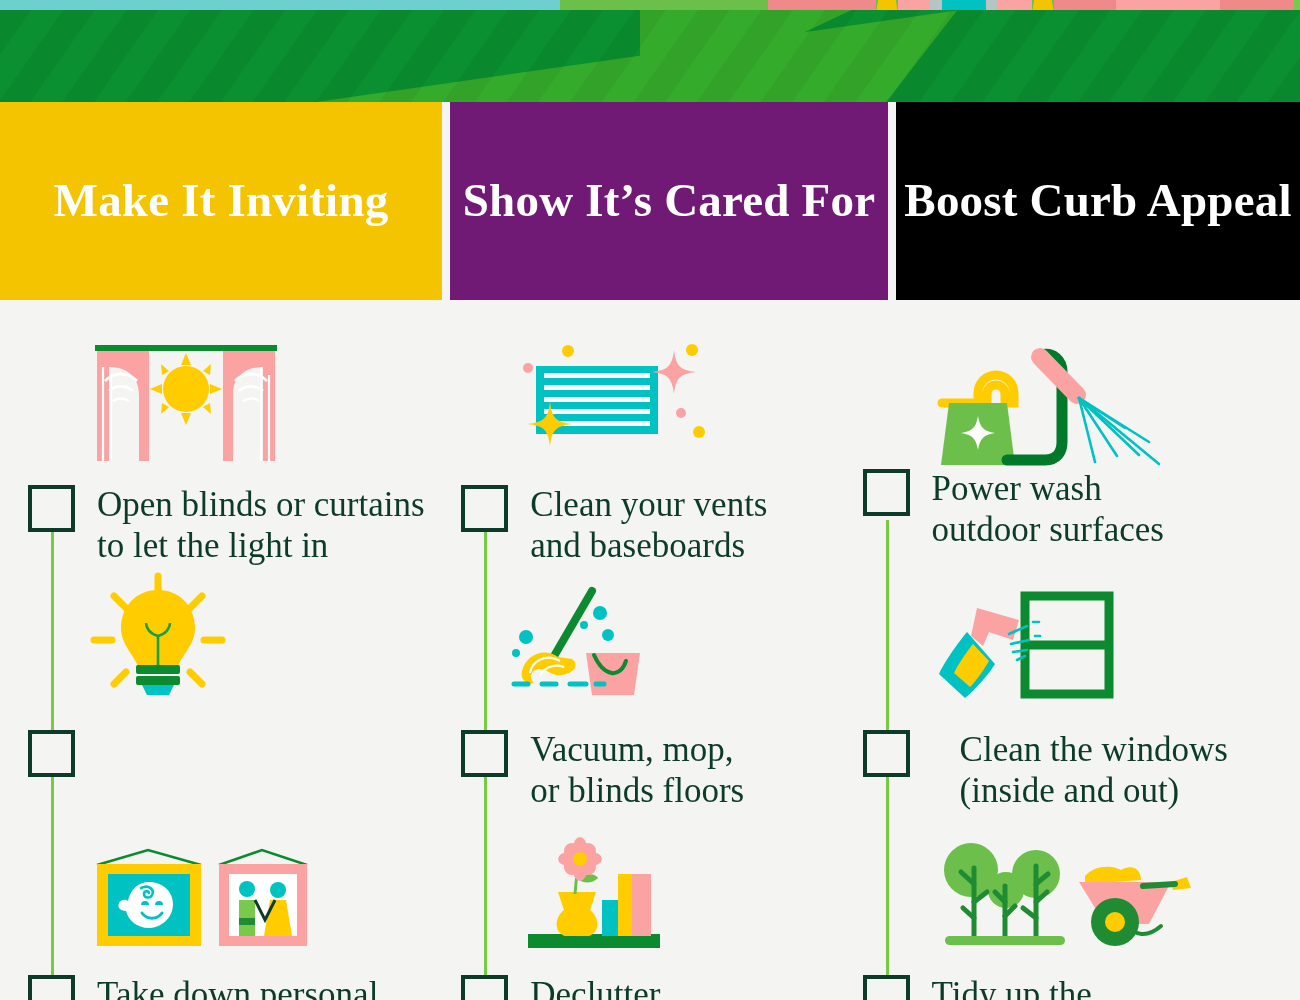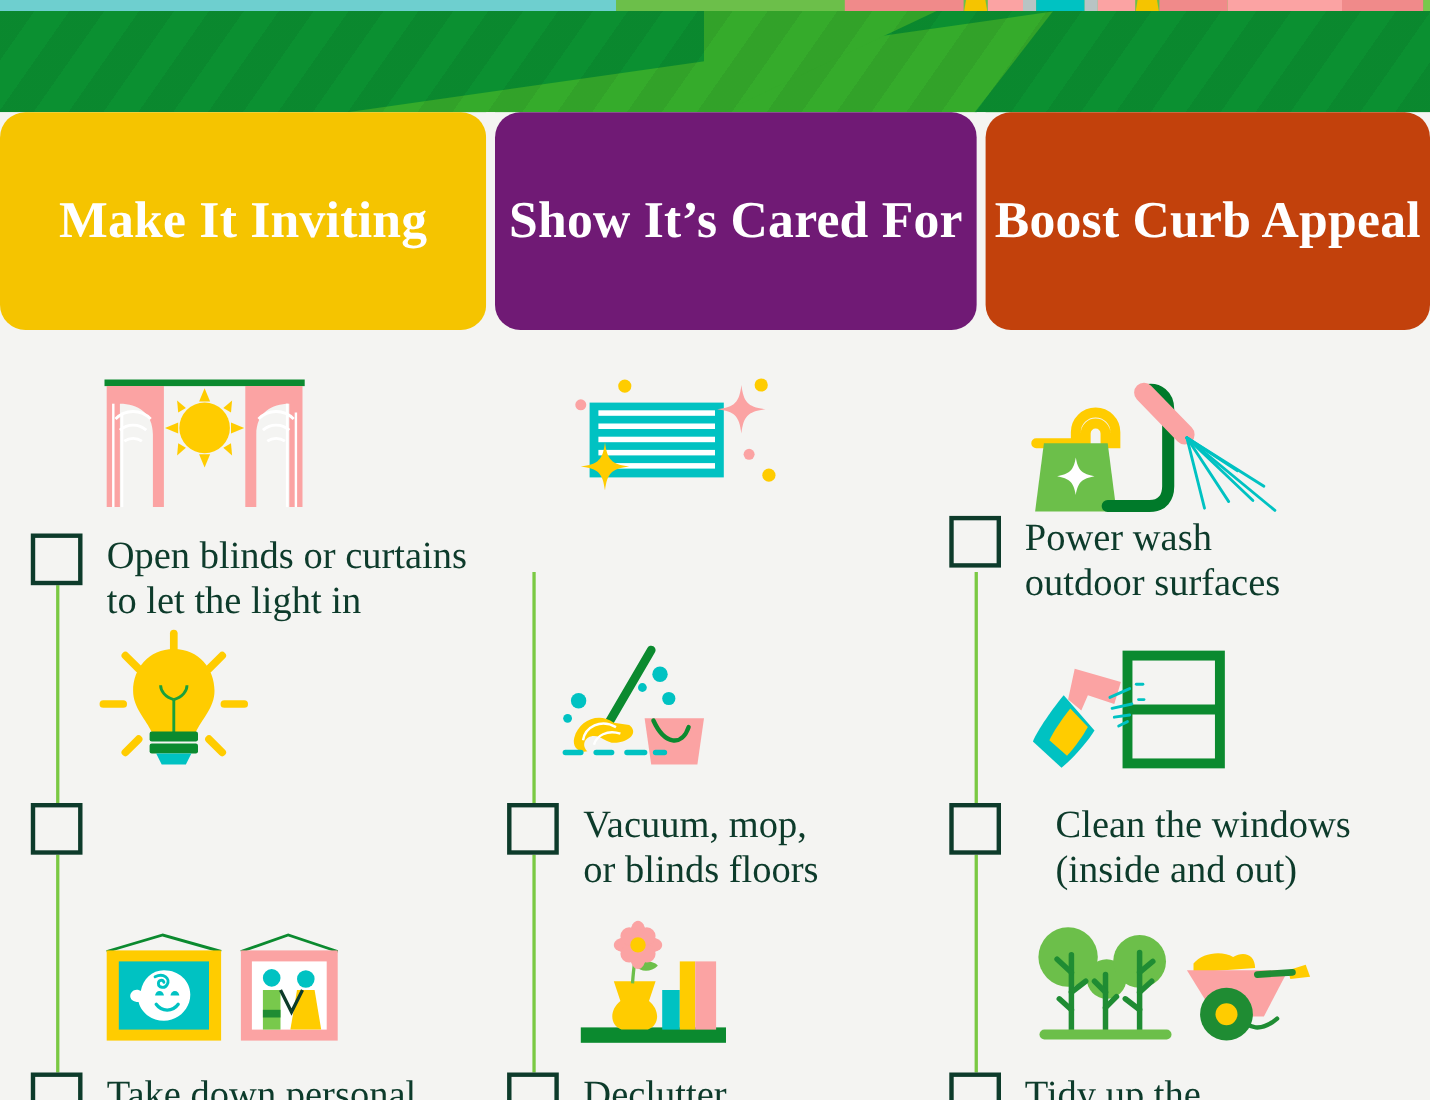--- a/index.html
+++ b/index.html
@@ -85,33 +85,32 @@
     left: 0; top: 102px;
     width: 1300px; height: 198px;
     display: flex;
   }
   .band {
     height: 198px;
     display: flex;
     align-items: center;
     justify-content: center;
     text-align: center;
-    border-radius: 23px;
   }
   .band-title {
     color: #ffffff;
     font-weight: bold;
     font-size: 47px;
     line-height: 1.13;
     letter-spacing: 0.2px;
   }
   .band-0 { width: 442px; background: #f5c400; }
   .band-gap { width: 8px; background: #f4f4f2; height: 198px; }
   .band-1 { width: 438px; background: #701a75; }
-  .band-2 { width: 404px; background: #c2410c; }
+  .band-2 { width: 404px; background: #000000; }
 
   
   .columns {
     position: absolute;
     left: 0; top: 300px;
     width: 1300px; height: 700px;
     display: flex;
   }
   .column {
     position: relative;
@@ -324,20 +323,25 @@
         <path d="M168 8 C170 24 174 28 190 30 C174 32 170 36 168 52 C166 36 162 32 146 30 C162 28 166 24 168 8 Z" fill="#fba3a3"></path>
         <path d="M44 60 C46 76 50 80 66 82 C50 84 46 88 44 104 C42 88 38 84 22 82 C38 80 42 76 44 60 Z" fill="#fc0"></path>
         <circle cx="62" cy="9" r="6" fill="#fc0"></circle>
         <circle cx="186" cy="8" r="6" fill="#fc0"></circle>
         <circle cx="193" cy="90" r="6" fill="#fc0"></circle>
         <circle cx="22" cy="26" r="5" fill="#fba3a3"></circle>
         <circle cx="175" cy="71" r="5" fill="#fba3a3"></circle>
       </svg>
     </div>
 
+    <div class="item" style="left:28px;top:185px;">
+      <div class="checkbox"></div>
+      <div class="item-text">Clean your vents
+and baseboards</div>
+    </div>
 
     <div class="icon-wrap" style="left:75px;top:285px;">
       <svg width="200" height="110" viewBox="0 0 200 110">
         <path d="M84 6 L42 78" stroke="#0b8a2f" stroke-width="8" stroke-linecap="round" fill="none"></path>
         <path d="M50 72 C36 62 18 70 14 86 C12 94 18 100 26 98 C20 92 24 84 32 84 C40 84 44 92 54 90 C66 88 72 80 64 74 Z" fill="#fc0"></path>
         <path d="M52 76 C38 68 24 76 22 88" stroke="#ffffff" stroke-width="2.2" fill="none"></path>
         <path d="M56 82 C44 78 34 84 32 92" stroke="#ffffff" stroke-width="2.2" fill="none"></path>
         <path d="M78 74 h54 l-6 42 h-42 Z" fill="#fba3a3" transform="translate(0,-6)"></path>
         <path d="M86 70 C96 92 112 94 118 76" stroke="#0b8a2f" stroke-width="4" fill="none" stroke-linecap="round"></path>
         <g fill="#00c2c2">

